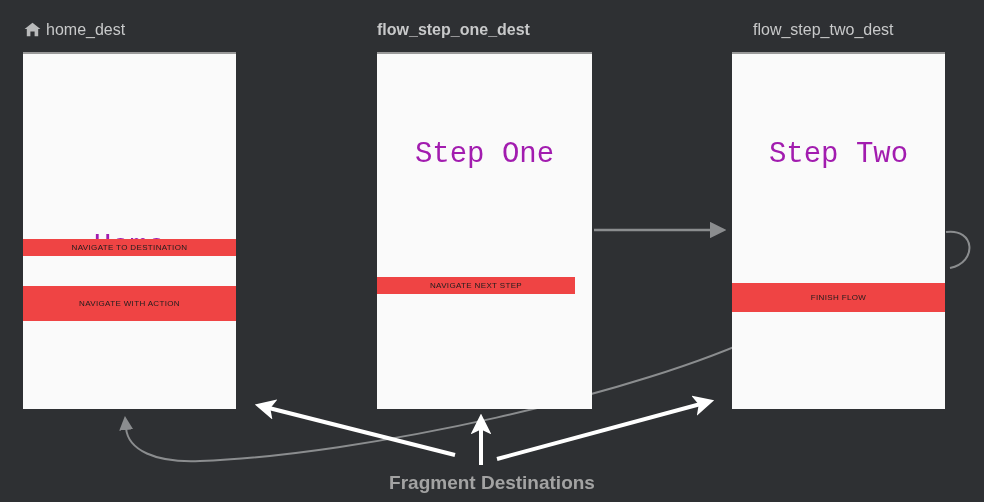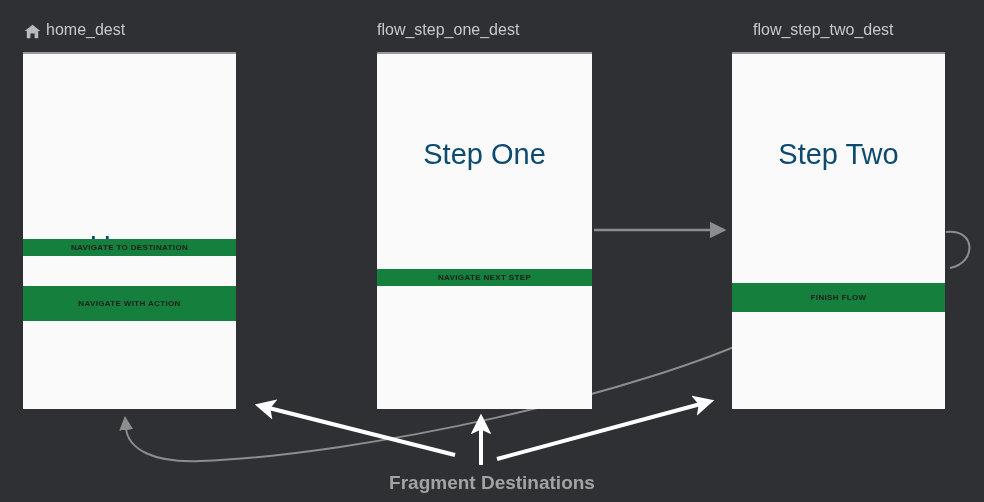--- a/index.html
+++ b/index.html
@@ -32,21 +32,21 @@
     height: 502px;
     overflow: visible;
   }
   #connector-layer { z-index: 1; }
   #annotation-layer { z-index: 5; }
 
   
   .node-label {
     position: absolute;
     display: flex;
-    align-items: center;
+    align-items: flex-start;
     gap: 5px;
     color: #c8c9ca;
     font-size: 16px;
     line-height: 18px;
     white-space: nowrap;
     z-index: 3;
   }
   .node-label .home-icon {
     display: inline-block;
     width: 17px;
@@ -62,31 +62,32 @@
     border-top: 2px solid #9a9a9a;
     z-index: 2;
     overflow: hidden;
   }
 
   .screen-title {
     position: absolute;
     left: 0;
     right: 0;
     text-align: center;
-    color: #0c4a6e;
+    color: #a21caf;
     font-weight: 400;
     white-space: nowrap;
+    font-family: Liberation Mono, monospace;
   }
 
   .screen-button {
     position: absolute;
-    background: #15803d;
+    background: #ef4444;
     color: #1d1d1d;
     font-size: 8px;
-    font-weight: bold;
+    font-weight: normal;
     letter-spacing: 0.35px;
     display: flex;
     align-items: center;
     justify-content: center;
     text-transform: uppercase;
     white-space: nowrap;
   }
 
   
   #caption {
@@ -125,37 +126,37 @@
 
   <div class="node-label" style="left:24px; top:21px;">
     <span class="home-icon">
       <svg viewBox="0 0 17 15" width="17" height="15">
         <path d="M8.5,0.8 L16.4,7.0 L14.2,7.0 L14.2,14.2 L10.6,14.2 L10.6,9.4 L6.4,9.4 L6.4,14.2 L2.8,14.2 L2.8,7.0 L0.6,7.0 Z" fill="#b9babb"></path>
       </svg>
     </span>
     <span>home_dest</span>
   </div>
 
-  <div class="node-label" style="left:377px; top:21px;">
+  <div class="node-label" style="left:377px; top:21px;font-weight:bold;">
     <span>flow_step_one_dest</span>
   </div>
 
   <div class="node-label" style="left:731px; top:21px;margin-left:22px;">
     <span>flow_step_two_dest</span>
   </div>
 
   <div class="screen" style="left:23px; top:52px; width:213px; height:357px;">
     <div class="screen-title" style="top:175px; font-size:30px;">Home</div>
     <div class="screen-button" style="left:0px; top:185px; width:213px; height:17px;">Navigate to destination</div>
     <div class="screen-button" style="left:0px; top:232px; width:213px; height:35px;">Navigate with action</div>
   </div>
 
   <div class="screen" style="left:377px; top:52px; width:215px; height:357px;">
     <div class="screen-title" style="top:84px; font-size:29px;">Step One</div>
-    <div class="screen-button" style="left:0px; top:215px; width:215px; height:17px;">Navigate next step</div>
+    <div class="screen-button" style="left:0px; top:223px; width:198px; height:17px;">Navigate next step</div>
   </div>
 
   <div class="screen" style="left:732px; top:52px; width:213px; height:357px;">
     <div class="screen-title" style="top:84px; font-size:29px;">Step Two</div>
     <div class="screen-button" style="left:0px; top:229px; width:213px; height:29px;">Finish flow</div>
   </div>
 
   <svg class="layer" id="annotation-layer" viewBox="0 0 984 502">
     <defs>
       <marker id="white-head" markerWidth="5.2" markerHeight="5.2" refX="3.6" refY="2.6" orient="auto" markerUnits="strokeWidth">

